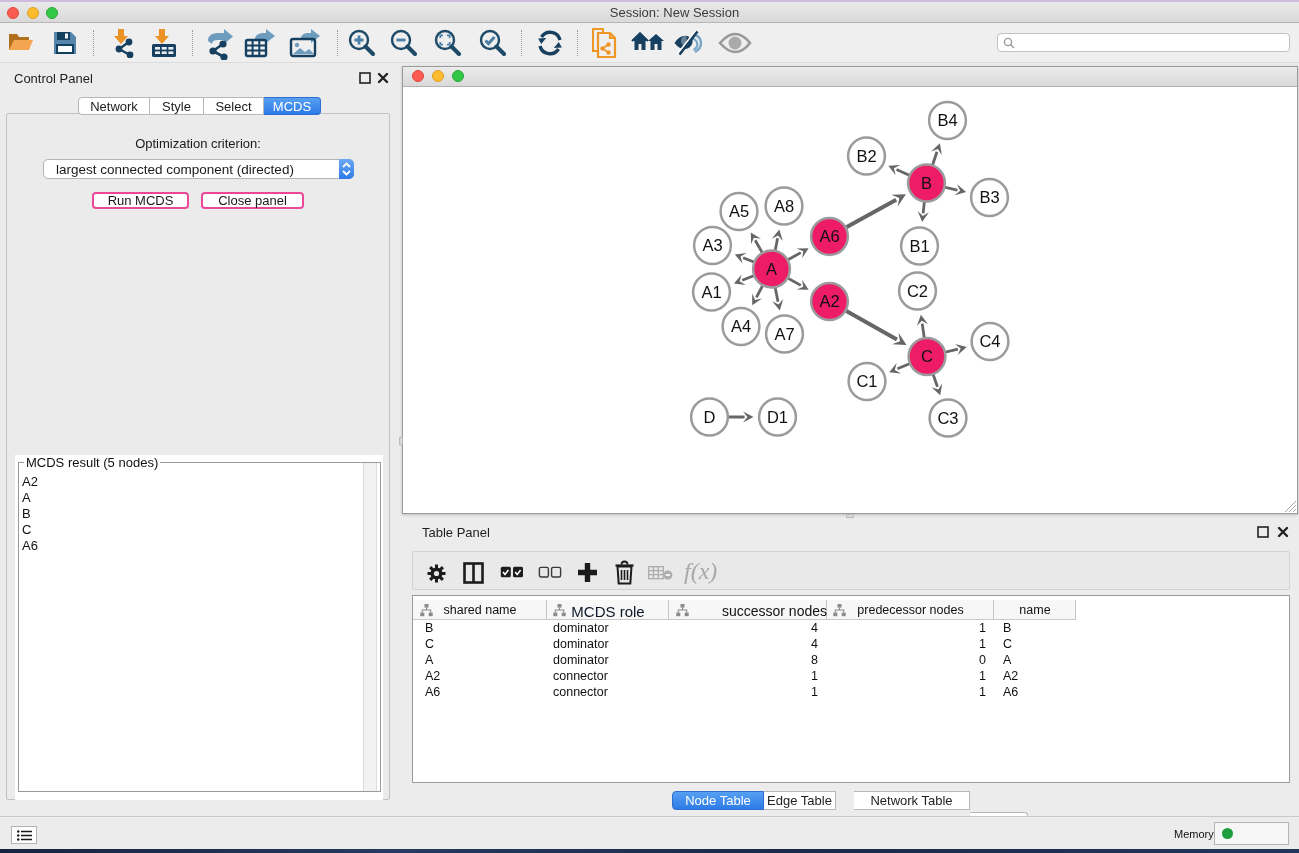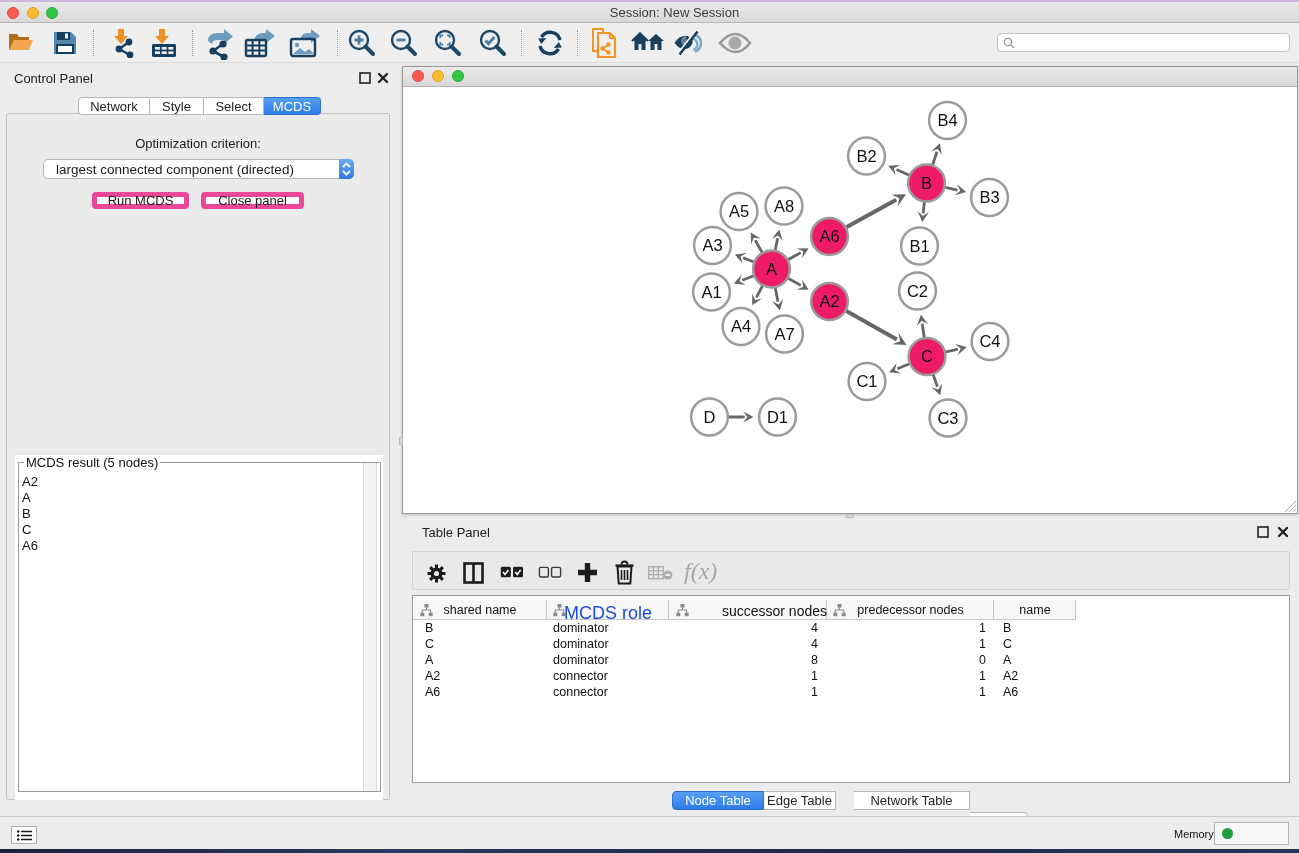--- a/index.html
+++ b/index.html
@@ -4,21 +4,21 @@
 <style>
 * { margin:0; padding:0; box-sizing:border-box; }
 body { font-family:"Liberation Sans", sans-serif; -webkit-font-smoothing:antialiased; }
 #app { position:relative; width:1299px; height:853px; background:#ececec; overflow:hidden; }
 .abs { position:absolute; }
 .light { width:12px; height:12px; border-radius:50%; position:absolute; }
 .ttl { font-size:13px; color:#3c3c3c; }
 .sep { position:absolute; top:30px; height:26px; border-left:1px dotted #9a9a9a; }
 .tab { position:absolute; display:flex; align-items:center; justify-content:center; font-size:13px; color:#222; background:#fff; border-top:1px solid #b7b7b7; border-bottom:1px solid #b7b7b7; border-right:1px solid #b7b7b7; }
 .tabsel { background:linear-gradient(#57a0f2,#2d7be7); color:#fff; border-color:#2d6fd0; }
-.btn { position:absolute; background:#ffffff; border:5px solid #ec4899; border-radius:4px; display:flex; align-items:center; justify-content:center; font-size:13px; color:#1a1a1a; }
+.btn { position:absolute; background:#ffffff; border:2px solid #ec4899; border-radius:4px; display:flex; align-items:center; justify-content:center; font-size:13px; color:#1a1a1a; }
 </style>
 </head>
 <body>
 <div id="app">
 
 <div class="abs" style="left:0;top:0;width:1299px;height:2px;background:#cfb9dd;"></div>
 
 <div class="abs" style="left:0;top:2px;width:1299px;height:21px;background:linear-gradient(#e9e9e9,#d9d9d9);border-bottom:1px solid #b6b6b6;"></div>
 <div class="light" style="left:7px;top:7px;background:#fc5b51;border:1px solid #e2463d;"></div>
 <div class="light" style="left:27px;top:7px;background:#fdbc2f;border:1px solid #dfa023;"></div>
@@ -349,21 +349,21 @@
 <div class="abs" style="left:413px;top:603px;width:134px;text-align:center;font-size:12.5px;color:#111;">shared name</div>
 <svg class="abs" style="left:420px;top:604px;" width="13" height="13" viewBox="0 0 13 13">
 <g fill="#8a8a8a">
         <rect x="4.5" y="0" width="4" height="3.6"></rect>
         <rect x="0.3" y="8.6" width="4" height="3.6"></rect>
         <rect x="8.7" y="8.6" width="4" height="3.6"></rect>
       </g>
 <path d="M6.5 3.6 v2.4 M2.3 8.6 v-2.6 h8.4 v2.6" fill="none" stroke="#8a8a8a" stroke-width="1.1"></path>
 </svg>
 <div class="abs" style="left:547px;top:600px;width:122px;height:20px;border-right:1px solid #c6c6c6;"></div>
-<div class="abs" style="left:547px;top:603px;width:122px;text-align:center;font-size:18px;color:#1d4ed8;">MCDS role</div>
+<div class="abs" style="left:547px;top:603px;width:122px;text-align:center;font-size:15px;color:#0f172a;">MCDS role</div>
 <svg class="abs" style="left:553px;top:604px;" width="13" height="13" viewBox="0 0 13 13">
 <g fill="#8a8a8a">
         <rect x="4.5" y="0" width="4" height="3.6"></rect>
         <rect x="0.3" y="8.6" width="4" height="3.6"></rect>
         <rect x="8.7" y="8.6" width="4" height="3.6"></rect>
       </g>
 <path d="M6.5 3.6 v2.4 M2.3 8.6 v-2.6 h8.4 v2.6" fill="none" stroke="#8a8a8a" stroke-width="1.1"></path>
 </svg>
 <div class="abs" style="left:669px;top:600px;width:158px;height:20px;border-right:1px solid #c6c6c6;"></div>
 <div class="abs" style="left:669px;top:603px;width:158px;text-align:right;font-size:14px;color:#111;">successor nodes</div>

